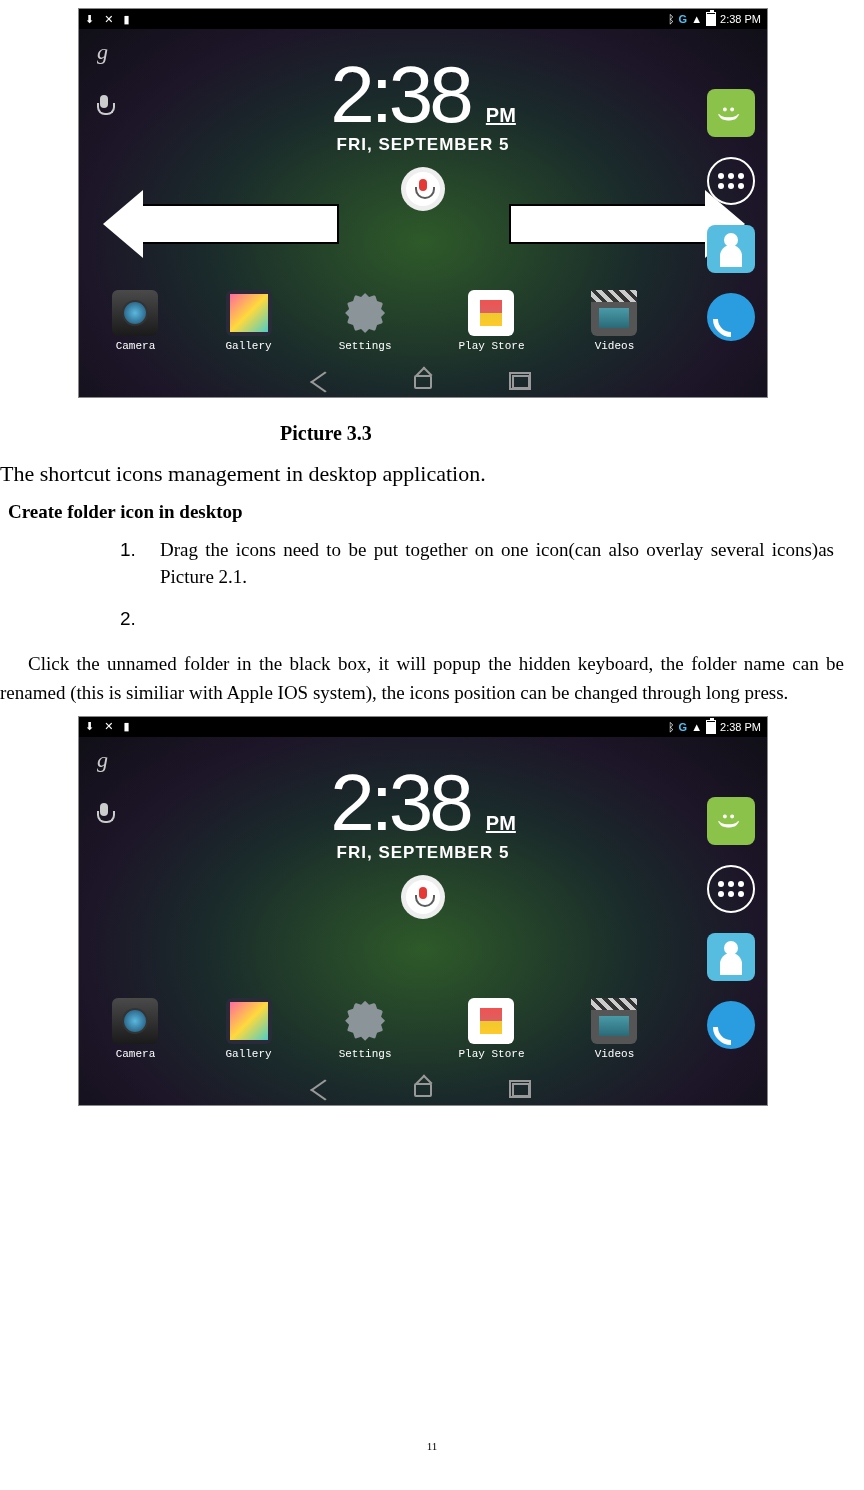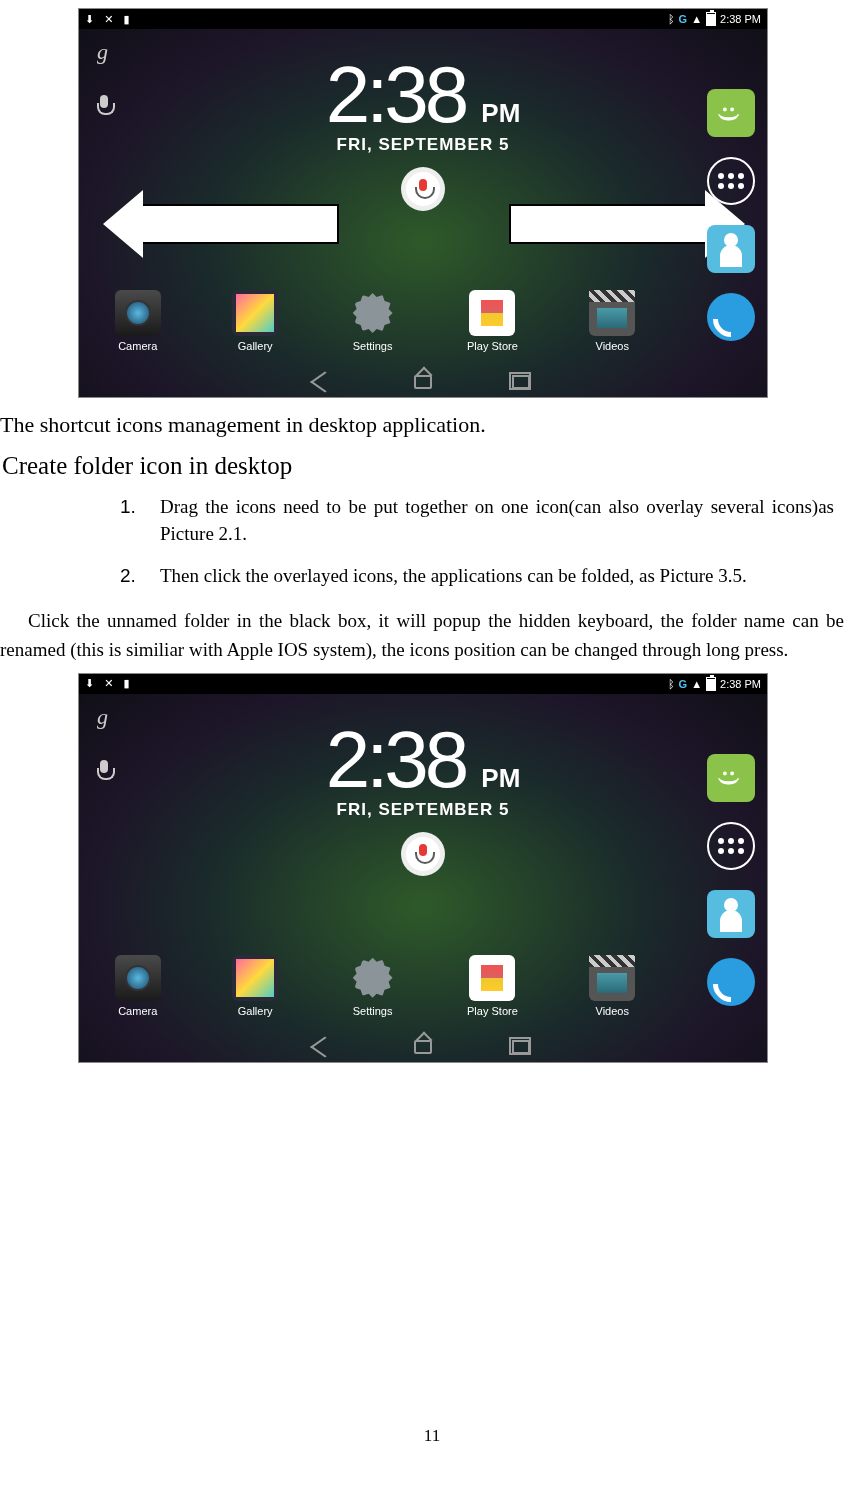--- a/index.html
+++ b/index.html
@@ -34,21 +34,21 @@
     width: 10px; height: 14px; border: 1px solid #fff; position: relative;
   }
   .battery::before { content:""; position:absolute; top:-3px; left:3px; width:4px; height:2px; background:#fff;}
   .battery::after { content:""; position:absolute; bottom:0; left:0; right:0; height:90%; background:#fff;}
   .clock-widget {
     position: absolute; top: 40px; left: 50%; transform: translateX(-50%);
     text-align: center; color: #fff; font-family: Arial, sans-serif;
   }
   .clock-time { display:flex; align-items: baseline; justify-content:center; gap:16px;}
   .clock-time .big { font-size: 80px; font-weight: 300; letter-spacing:-4px; }
-  .clock-time .ampm { font-size: 26px; font-weight: bold; }
+  .clock-time .ampm { font-size: 20px; font-weight: bold; text-decoration: underline; }
   .clock-date { font-size: 17px; font-weight: bold; letter-spacing: 1px; margin-top:-6px;}
   .center-launcher {
     position: absolute; top: 158px; left: 50%; transform: translateX(-50%);
     width: 44px; height: 44px; border-radius: 50%;
     background: #eee; display:flex; align-items:center; justify-content:center;
   }
   .center-launcher-inner {
     width: 34px; height: 34px; border-radius: 50%; background:#fff;
     display:flex; align-items:center; justify-content:center; position:relative;
   }
@@ -63,21 +63,21 @@
   .arrow-overlay::after {
     content:""; position:absolute; top:50%; transform:translateY(-50%);
     width:0; height:0; border-top:34px solid transparent; border-bottom:34px solid transparent;
   }
   .arrow-left::after { left:-38px; border-right:40px solid #fff; }
   .arrow-left::before { content:""; position:absolute; left:-42px; top:50%; transform:translateY(-50%); width:0;height:0; border-top:38px solid transparent; border-bottom:38px solid transparent; border-right:44px solid #000; z-index:-1;}
   .arrow-right::after { right:-38px; border-left:40px solid #fff; }
   .arrow-right::before { content:""; position:absolute; right:-42px; top:50%; transform:translateY(-50%); width:0;height:0; border-top:38px solid transparent; border-bottom:38px solid transparent; border-left:44px solid #000; z-index:-1;}
   .hotseat {
     position:absolute; bottom:45px; left:0; right:96px;
-    display:flex; justify-content:space-around; font-family:Liberation Sans, sans-serif;
+    display:flex; justify-content:space-around; font-family:Liberation Mono, monospace;
   }
   .app-icon { display:flex; flex-direction:column; align-items:center; gap:4px; color:#fff; font-size:11px;}
   .app-icon .ico { width:46px; height:46px; border-radius:6px; display:flex; align-items:center; justify-content:center;}
   .ico-camera { background: linear-gradient(#4a4a4a,#1a1a1a); position:relative;}
   .ico-camera::after { content:""; width:22px; height:22px; border-radius:50%; background:radial-gradient(circle,#5bb8e0,#1a4a6a); border:2px solid #333;}
   .ico-gallery { background:#2a2a3a; position:relative; overflow:hidden;}
   .ico-gallery::after { content:""; position:absolute; inset:4px; background:linear-gradient(135deg,#ff6b9d,#ffd93d,#4ecdc4);}
   .ico-settings { background:transparent; position:relative;}
   .ico-settings::after { content:""; width:40px; height:40px; background:#8a9499; border-radius:50%; 
     clip-path: polygon(50% 0%, 60% 10%, 75% 5%, 80% 20%, 95% 25%, 90% 40%, 100% 50%, 90% 60%, 95% 75%, 80% 80%, 75% 95%, 60% 90%, 50% 100%, 40% 90%, 25% 95%, 20% 80%, 5% 75%, 10% 60%, 0% 50%, 10% 40%, 5% 25%, 20% 20%, 25% 5%, 40% 10%);}
@@ -111,28 +111,28 @@
     position:absolute; bottom:0; left:0; right:0; height:30px;
     display:flex; justify-content:center; gap:80px; align-items:center;
   }
   .nav-back { width:18px; height:18px; border-left:2px solid #999; border-bottom:2px solid #999; transform:rotate(45deg) skew(-10deg,-10deg);}
   .nav-home { width:18px; height:14px; border:2px solid #999; border-radius:2px; position:relative;}
   .nav-home::before { content:""; position:absolute; top:-8px; left:2px; width:10px; height:10px; border-top:2px solid #999; border-right:2px solid #999; transform:rotate(-45deg);}
   .nav-recent { width:18px; height:14px; border:2px solid #999; position:relative;}
   .nav-recent::before { content:""; position:absolute; top:-5px; left:-5px; width:18px; height:14px; border:2px solid #999;}
   .caption1 { font-weight: bold; font-size: 20px; margin: 24px 0 16px 280px; }
   .heading { font-weight: normal; font-size: 22px; margin: 14px 0 14px 0; }
-  .subheading { font-weight: normal; font-size: 25px; margin: 0 0 14px 2px;}
+  .subheading { font-weight: bold; font-size: 19px; margin: 0 0 14px 8px;}
   ol { list-style:none; margin: 0 10px 0 120px; }
   ol li { display:flex; margin-bottom:16px; font-size:19px; line-height:1.4; text-align:justify;}
   ol li .num { font-family: Arial, sans-serif; min-width:40px;}
   .para { font-size:19px; line-height:1.55; text-align:justify; margin:10px 0 4px 0;}
   .indent { text-indent: 28px;}
   .caption2 { font-weight:bold; font-size:20px; font-family: Arial, sans-serif; text-align:center; margin-top:28px;}
-  .pagenum { position:absolute; bottom:44px; left:50%; transform:translateX(-50%); font-size:17px;}
+  .pagenum { position:absolute; bottom:38px; left:50%; transform:translateX(-50%); font-size:11px;}
 </style>
 </head>
 <body>
 
 <div class="page">
 
   <div class="screenshot">
     <div class="statusbar">
       <div class="left">
         <span>⬇</span>
@@ -200,32 +200,32 @@
           <span>Videos</span>
         </div>
     </div>
     <div class="navbar">
       <div class="nav-back"></div>
       <div class="nav-home"></div>
       <div class="nav-recent"></div>
     </div>
   </div>
 
+  <div class="caption1">Picture 3.3</div>
 
   <div class="heading">The shortcut icons management in desktop application.</div>
   <div class="subheading">Create folder icon in desktop</div>
 
   <ol>
     <li>
         <span class="num">1.</span>
         <span>Drag the icons need to be put together on one icon(can also overlay several icons)as Picture 2.1.</span>
       </li>
     <li>
         <span class="num">2.</span>
-        <span>Then click the overlayed icons, the applications can be folded, as Picture 3.5.</span>
       </li>
   </ol>
 
   <p class="para indent">Click the unnamed folder in the black box, it will popup the hidden keyboard, the folder name can be renamed (this is similiar with Apple IOS system), the icons position can be changed through long press.</p>
 
   <div class="screenshot">
     <div class="statusbar">
       <div class="left">
         <span>⬇</span>
         <span>✕</span>

